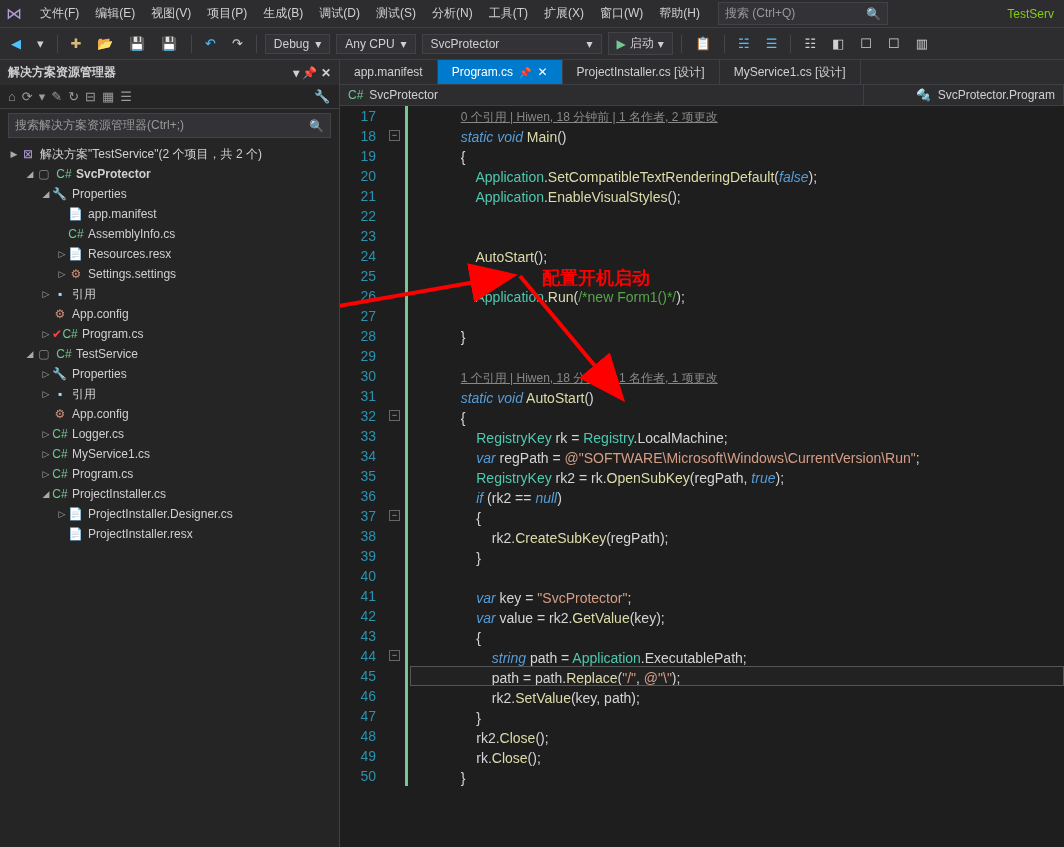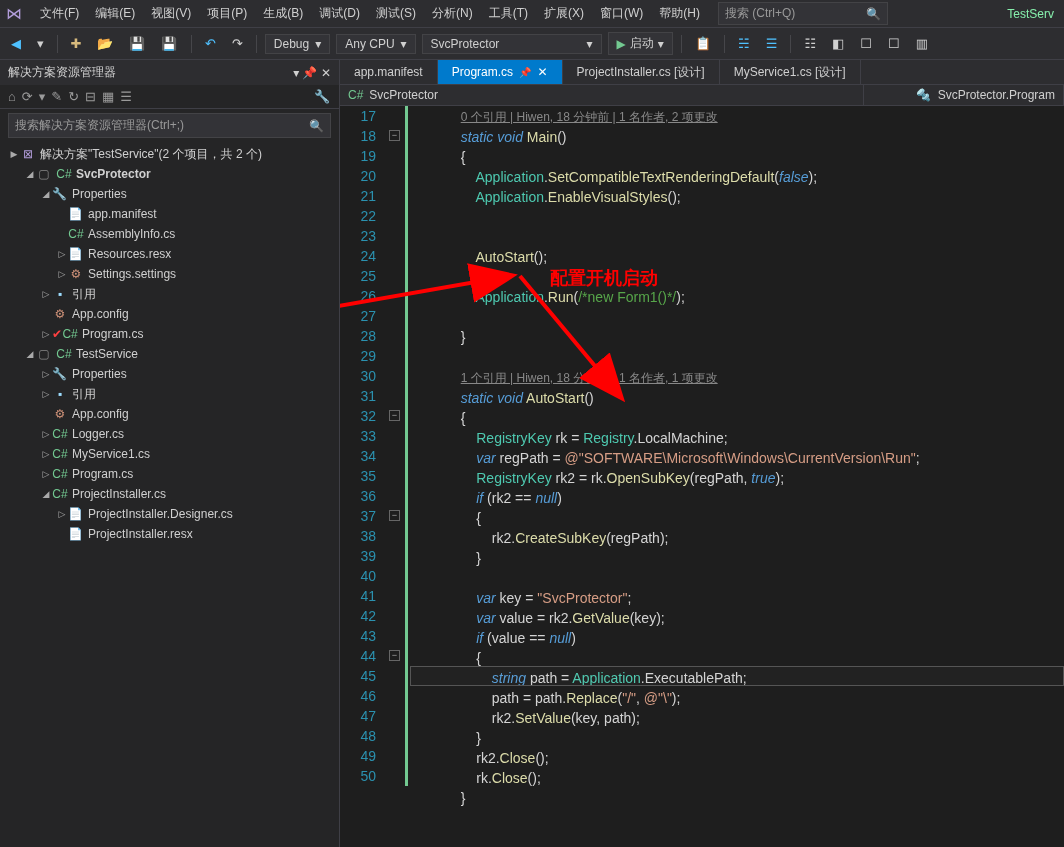--- a/index.html
+++ b/index.html
@@ -1,31 +1,31 @@
 <!DOCTYPE html>
 <html><head>
 <meta charset="utf-8">
 <style>
 * { margin: 0; padding: 0; box-sizing: border-box; font-family: "Microsoft YaHei", "Segoe UI", sans-serif; }
 body { background: #2d2d30; color: #d0d0d0; font-size: 12px; overflow: hidden; width: 1064px; height: 847px; }
 .menubar { display: flex; align-items: center; background: #2d2d30; height: 28px; padding: 0 0 0 6px; border-bottom: 1px solid #3f3f46; }
 .logo { color: #b19cd9; font-size: 16px; margin-right: 10px; }
 .menu-item { padding: 4px 8px; cursor: pointer; color: #d0d0d0; }
 .search-box { flex: 1; margin-left: 10px; background: #333337; border: 1px solid #434346; padding: 2px 6px; color: #999; display: flex; align-items: center; justify-content: space-between; max-width: 170px; }
-.right-label { margin-left: auto; padding: 4px 10px; color: #86efac; text-align: right; }
+.right-label { margin-left: auto; padding: 4px 10px; color: #84cc16; text-align: right; }
 .toolbar { display: flex; align-items: center; background: #2d2d30; height: 32px; padding: 0 6px; gap: 6px; border-bottom: 1px solid #3f3f46; }
 .tb-btn { padding: 3px 5px; color: #d0d0d0; cursor: pointer; font-size: 13px; }
 .tb-btn.blue { color: #4fc1ff; }
 .tb-sep { width: 1px; height: 18px; background: #46464a; margin: 0 2px; }
 .combo { background: #333337; border: 1px solid #434346; padding: 2px 8px; color: #d0d0d0; display: flex; align-items: center; gap: 6px; font-size: 12px; }
 .start-btn { display: flex; align-items: center; gap: 4px; padding: 2px 8px; border: 1px solid #434346; background: #333337; }
 .play { color: #73c991; }
 .main { display: flex; height: calc(100% - 60px); }
 .sidebar { width: 340px; background: #252526; border-right: 1px solid #3f3f46; display: flex; flex-direction: column; }
-.panel-title { display: flex; align-items: center; justify-content: space-between; padding: 4px 8px; background: #2d2d30; font-size: 12px; }
+.panel-title { display: flex; align-items: center; justify-content: space-between; padding: 4px 8px; background: #2d2d30; font-size: 12px; font-weight: bold; }
 .panel-tools { padding: 4px 8px; display: flex; gap: 6px; border-bottom: 1px solid #3f3f46; color: #9a9a9a; }
 .panel-tools span { cursor: pointer; font-size: 13px; }
 .search-panel { margin: 4px 8px; background: #333337; border: 1px solid #434346; padding: 3px 6px; color: #999; display: flex; align-items: center; justify-content: space-between; }
 .tree { overflow-y: auto; flex: 1; padding: 2px 0; }
 .tree-row { display: flex; align-items: center; padding: 1px 4px; white-space: nowrap; cursor: pointer; line-height: 18px; }
 .indent { display: inline-block; }
 .caret { width: 12px; text-align: center; color: #aaa; font-size: 9px; }
 .ticon { width: 16px; text-align: center; margin-right: 4px; font-size: 12px; }
 .ticon.cs { color: #73c991; }
 .ticon.folder { color: #d7ba7d; }
@@ -394,21 +394,20 @@
           <div class="code-line">                <span class="typ">RegistryKey</span><span class="pun"> rk = </span><span class="typ">Registry</span><span class="pun">.LocalMachine;</span></div>
           <div class="code-line">                <span class="kw">var</span><span class="pun"> regPath = </span><span class="at">@"SOFTWARE\Microsoft\Windows\CurrentVersion\Run"</span><span class="pun">;</span></div>
           <div class="code-line">                <span class="typ">RegistryKey</span><span class="pun"> rk2 = rk.</span><span class="mt">OpenSubKey</span><span class="pun">(regPath, </span><span class="kw">true</span><span class="pun">);</span></div>
           <div class="code-line">                <span class="kw">if</span><span class="pun"> (rk2 == </span><span class="kw">null</span><span class="pun">)</span></div>
           <div class="code-line">                <span class="pun">{</span></div>
           <div class="code-line">                    <span class="pun">rk2.</span><span class="mt">CreateSubKey</span><span class="pun">(regPath);</span></div>
           <div class="code-line">                <span class="pun">}</span></div>
           <div class="code-line">&nbsp;</div>
           <div class="code-line">                <span class="kw">var</span><span class="pun"> key = </span><span class="str">"SvcProtector"</span><span class="pun">;</span></div>
           <div class="code-line">                <span class="kw">var</span><span class="pun"> value = rk2.</span><span class="mt">GetValue</span><span class="pun">(key);</span></div>
-          <div class="code-line">                <span class="kw">if</span><span class="pun"> (value == </span><span class="kw">null</span><span class="pun">)</span></div>
           <div class="code-line">                <span class="pun">{</span></div>
           <div class="code-line">                    <span class="kw">string</span><span class="pun"> path = </span><span class="typ">Application</span><span class="pun">.ExecutablePath;</span></div>
           <div class="code-line">                    <span class="pun">path = path.</span><span class="mt">Replace</span><span class="pun">(</span><span class="str">"/"</span><span class="pun">, </span><span class="at">@"\"</span><span class="pun">);</span></div>
           <div class="code-line">                    <span class="pun">rk2.</span><span class="mt">SetValue</span><span class="pun">(key, path);</span></div>
           <div class="code-line">                <span class="pun">}</span></div>
           <div class="code-line">                <span class="pun">rk2.</span><span class="mt">Close</span><span class="pun">();</span></div>
           <div class="code-line">                <span class="pun">rk.</span><span class="mt">Close</span><span class="pun">();</span></div>
           <div class="code-line">            <span class="pun">}</span></div>
         </div>
       <svg class="arrow-svg" style="left:-260px;top:0" width="520" height="300">
@@ -420,16 +419,16 @@
         <line x1="30" y1="240" x2="430" y2="170" stroke="#ff0000" stroke-width="4" marker-end="url(#ah1)"></line>
       </svg>
       <svg class="arrow-svg" style="left:150px;top:150" width="200" height="180">
         <defs>
             <marker id="ah2" markerWidth="12" markerHeight="12" refX="10" refY="5" orient="auto">
               <path d="M0,0 L12,5 L0,10 Z" fill="#ff0000"></path>
             </marker>
           </defs>
         <line x1="30" y1="20" x2="130" y2="140" stroke="#ff0000" stroke-width="4" marker-end="url(#ah2)"></line>
       </svg>
-      <div class="annotation" style="left:210px;top:160px">配置开机启动</div>
+      <div class="annotation" style="left:202px;top:160px">配置开机启动</div>
     </div>
   </div>
 </div>
 
 </body></html>

